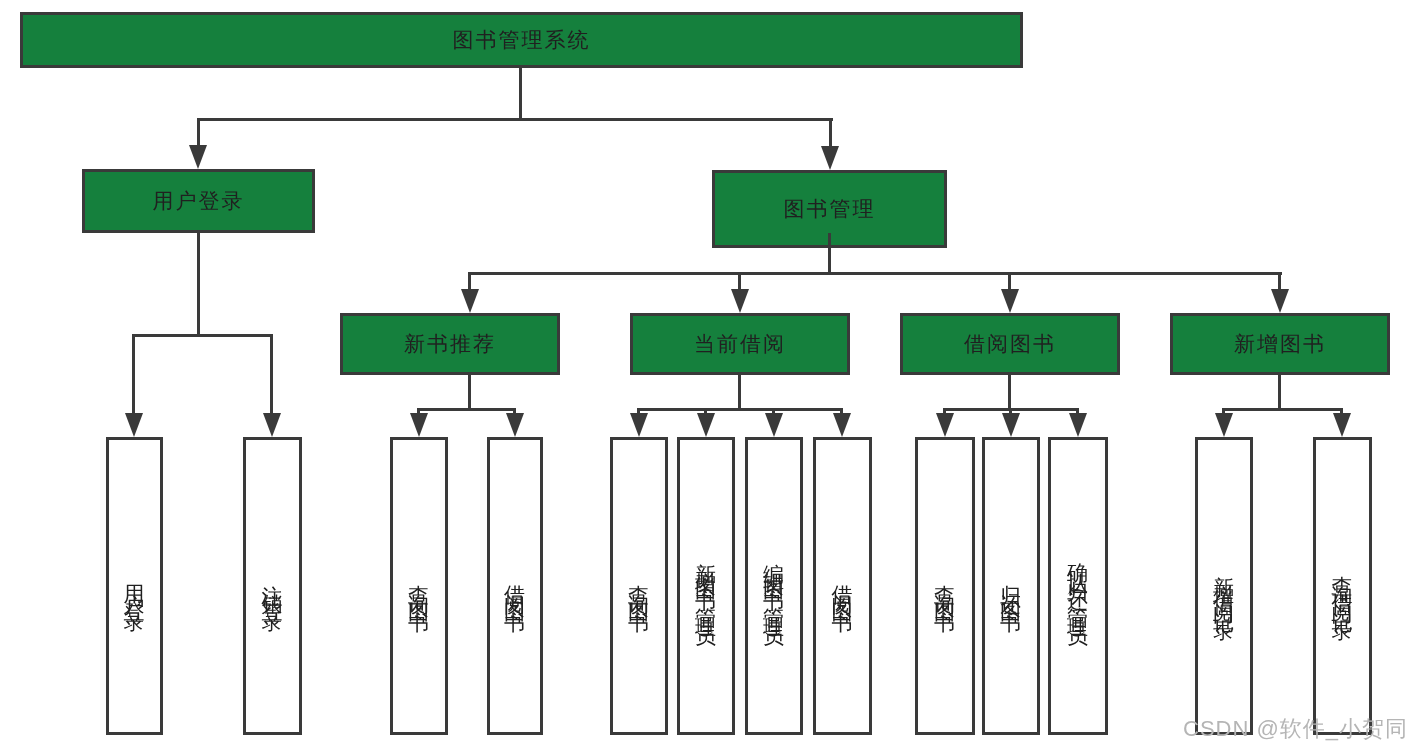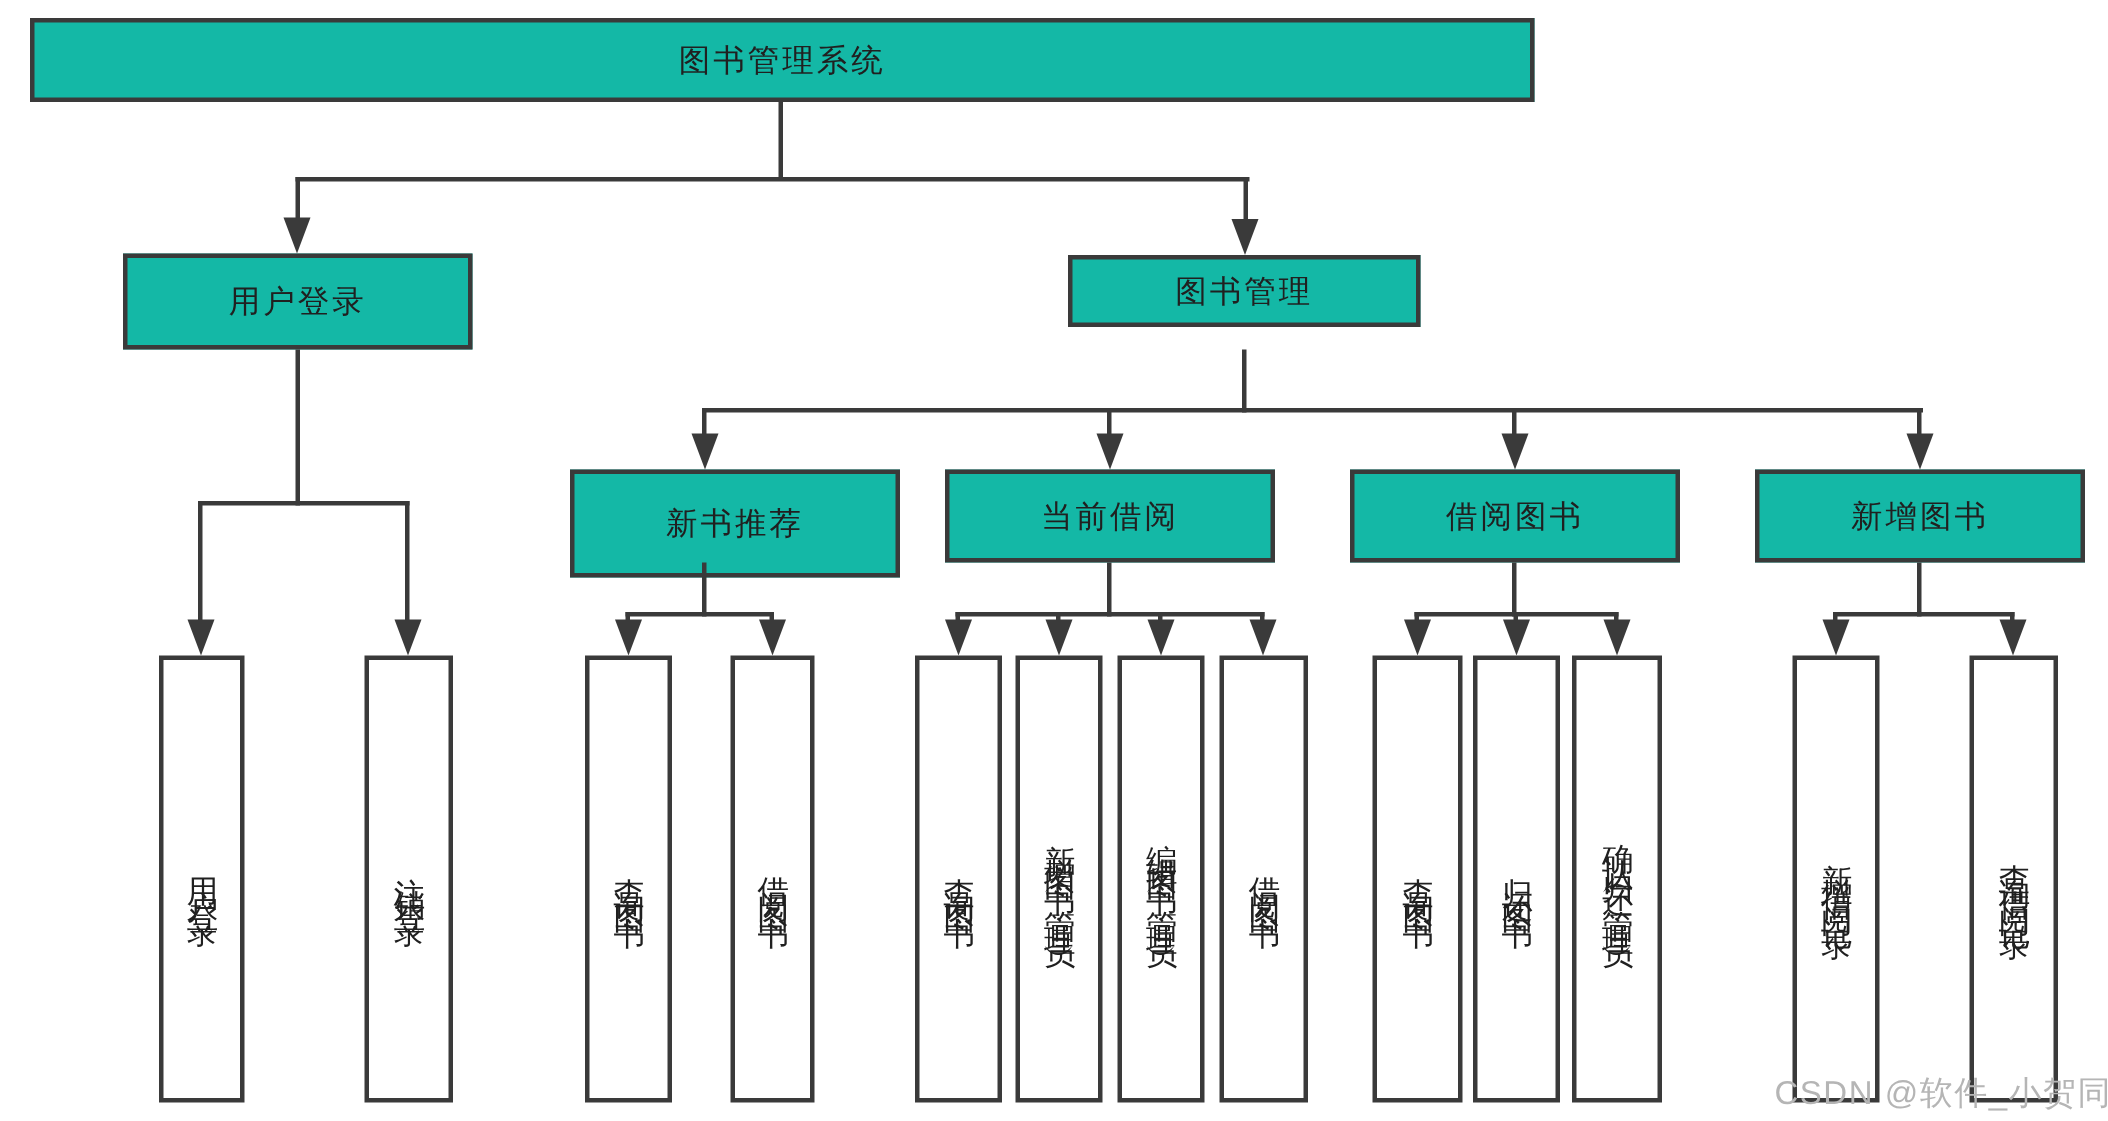--- a/index.html
+++ b/index.html
@@ -14,21 +14,21 @@
     width:1405px;height:747px;
     background:#ffffff;
     font-family:"Liberation Sans", sans-serif;
     color:var(--text);
     overflow:hidden;
   }
   
   .hbox{
     position:absolute;
     border:3px solid var(--line);
-    background:#14b8a6;
+    background:#15803d;
     display:flex;align-items:center;justify-content:center;
     font-size:21px;letter-spacing:2px;color:var(--text);
   }
   
   .vbox{
     position:absolute;
     top:437px;height:298px;
     border:3px solid var(--line);
     background:#ffffff;
     display:flex;align-items:center;justify-content:center;
@@ -66,25 +66,25 @@
 
 <div class="canvas">
 
   <div class="hbox" style="left:20px;top:12px;width:1003px;height:56px">
     <span>图书管理系统</span>
   </div>
 
   <div class="hbox" style="left:82px;top:169px;width:233px;height:64px">
     <span>用户登录</span>
   </div>
-  <div class="hbox" style="left:712px;top:170px;width:235px;height:48px">
+  <div class="hbox" style="left:712px;top:170px;width:235px;height:78px">
     <span>图书管理</span>
   </div>
 
-  <div class="hbox" style="left:380px;top:313px;width:220px;height:72px">
+  <div class="hbox" style="left:340px;top:313px;width:220px;height:62px">
     <span>新书推荐</span>
   </div>
   <div class="hbox" style="left:630px;top:313px;width:220px;height:62px">
     <span>当前借阅</span>
   </div>
   <div class="hbox" style="left:900px;top:313px;width:220px;height:62px">
     <span>借阅图书</span>
   </div>
   <div class="hbox" style="left:1170px;top:313px;width:220px;height:62px">
     <span>新增图书</span>

